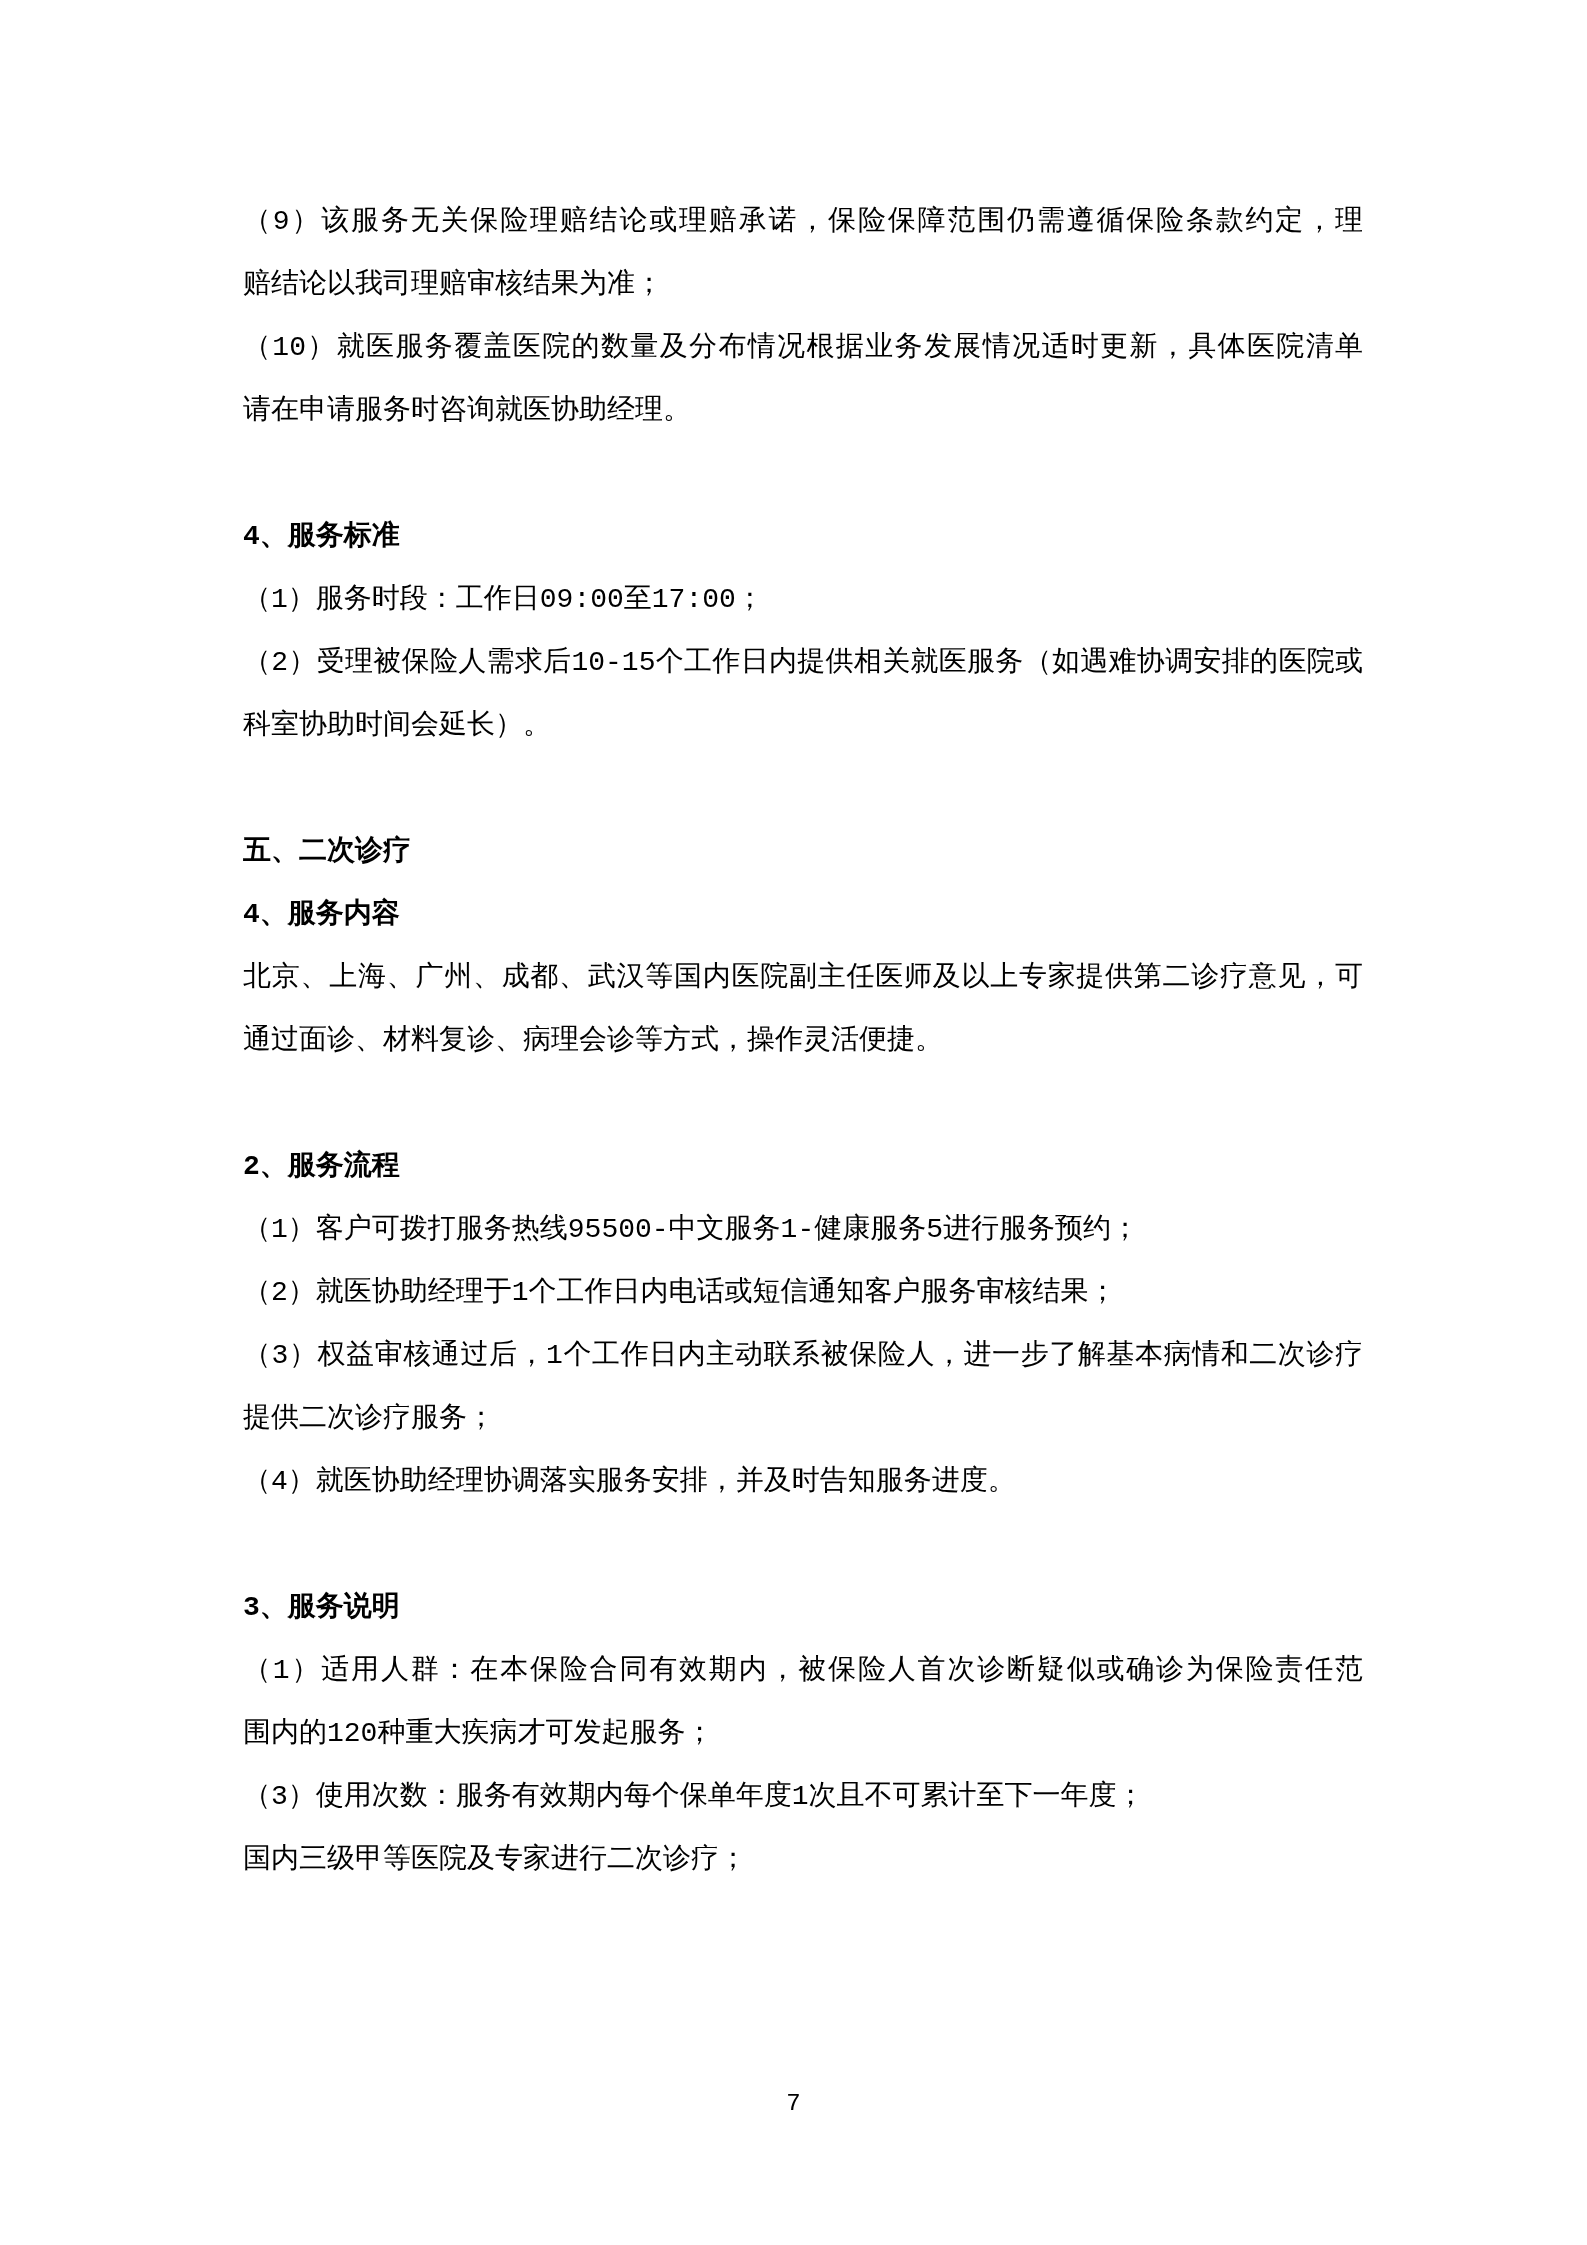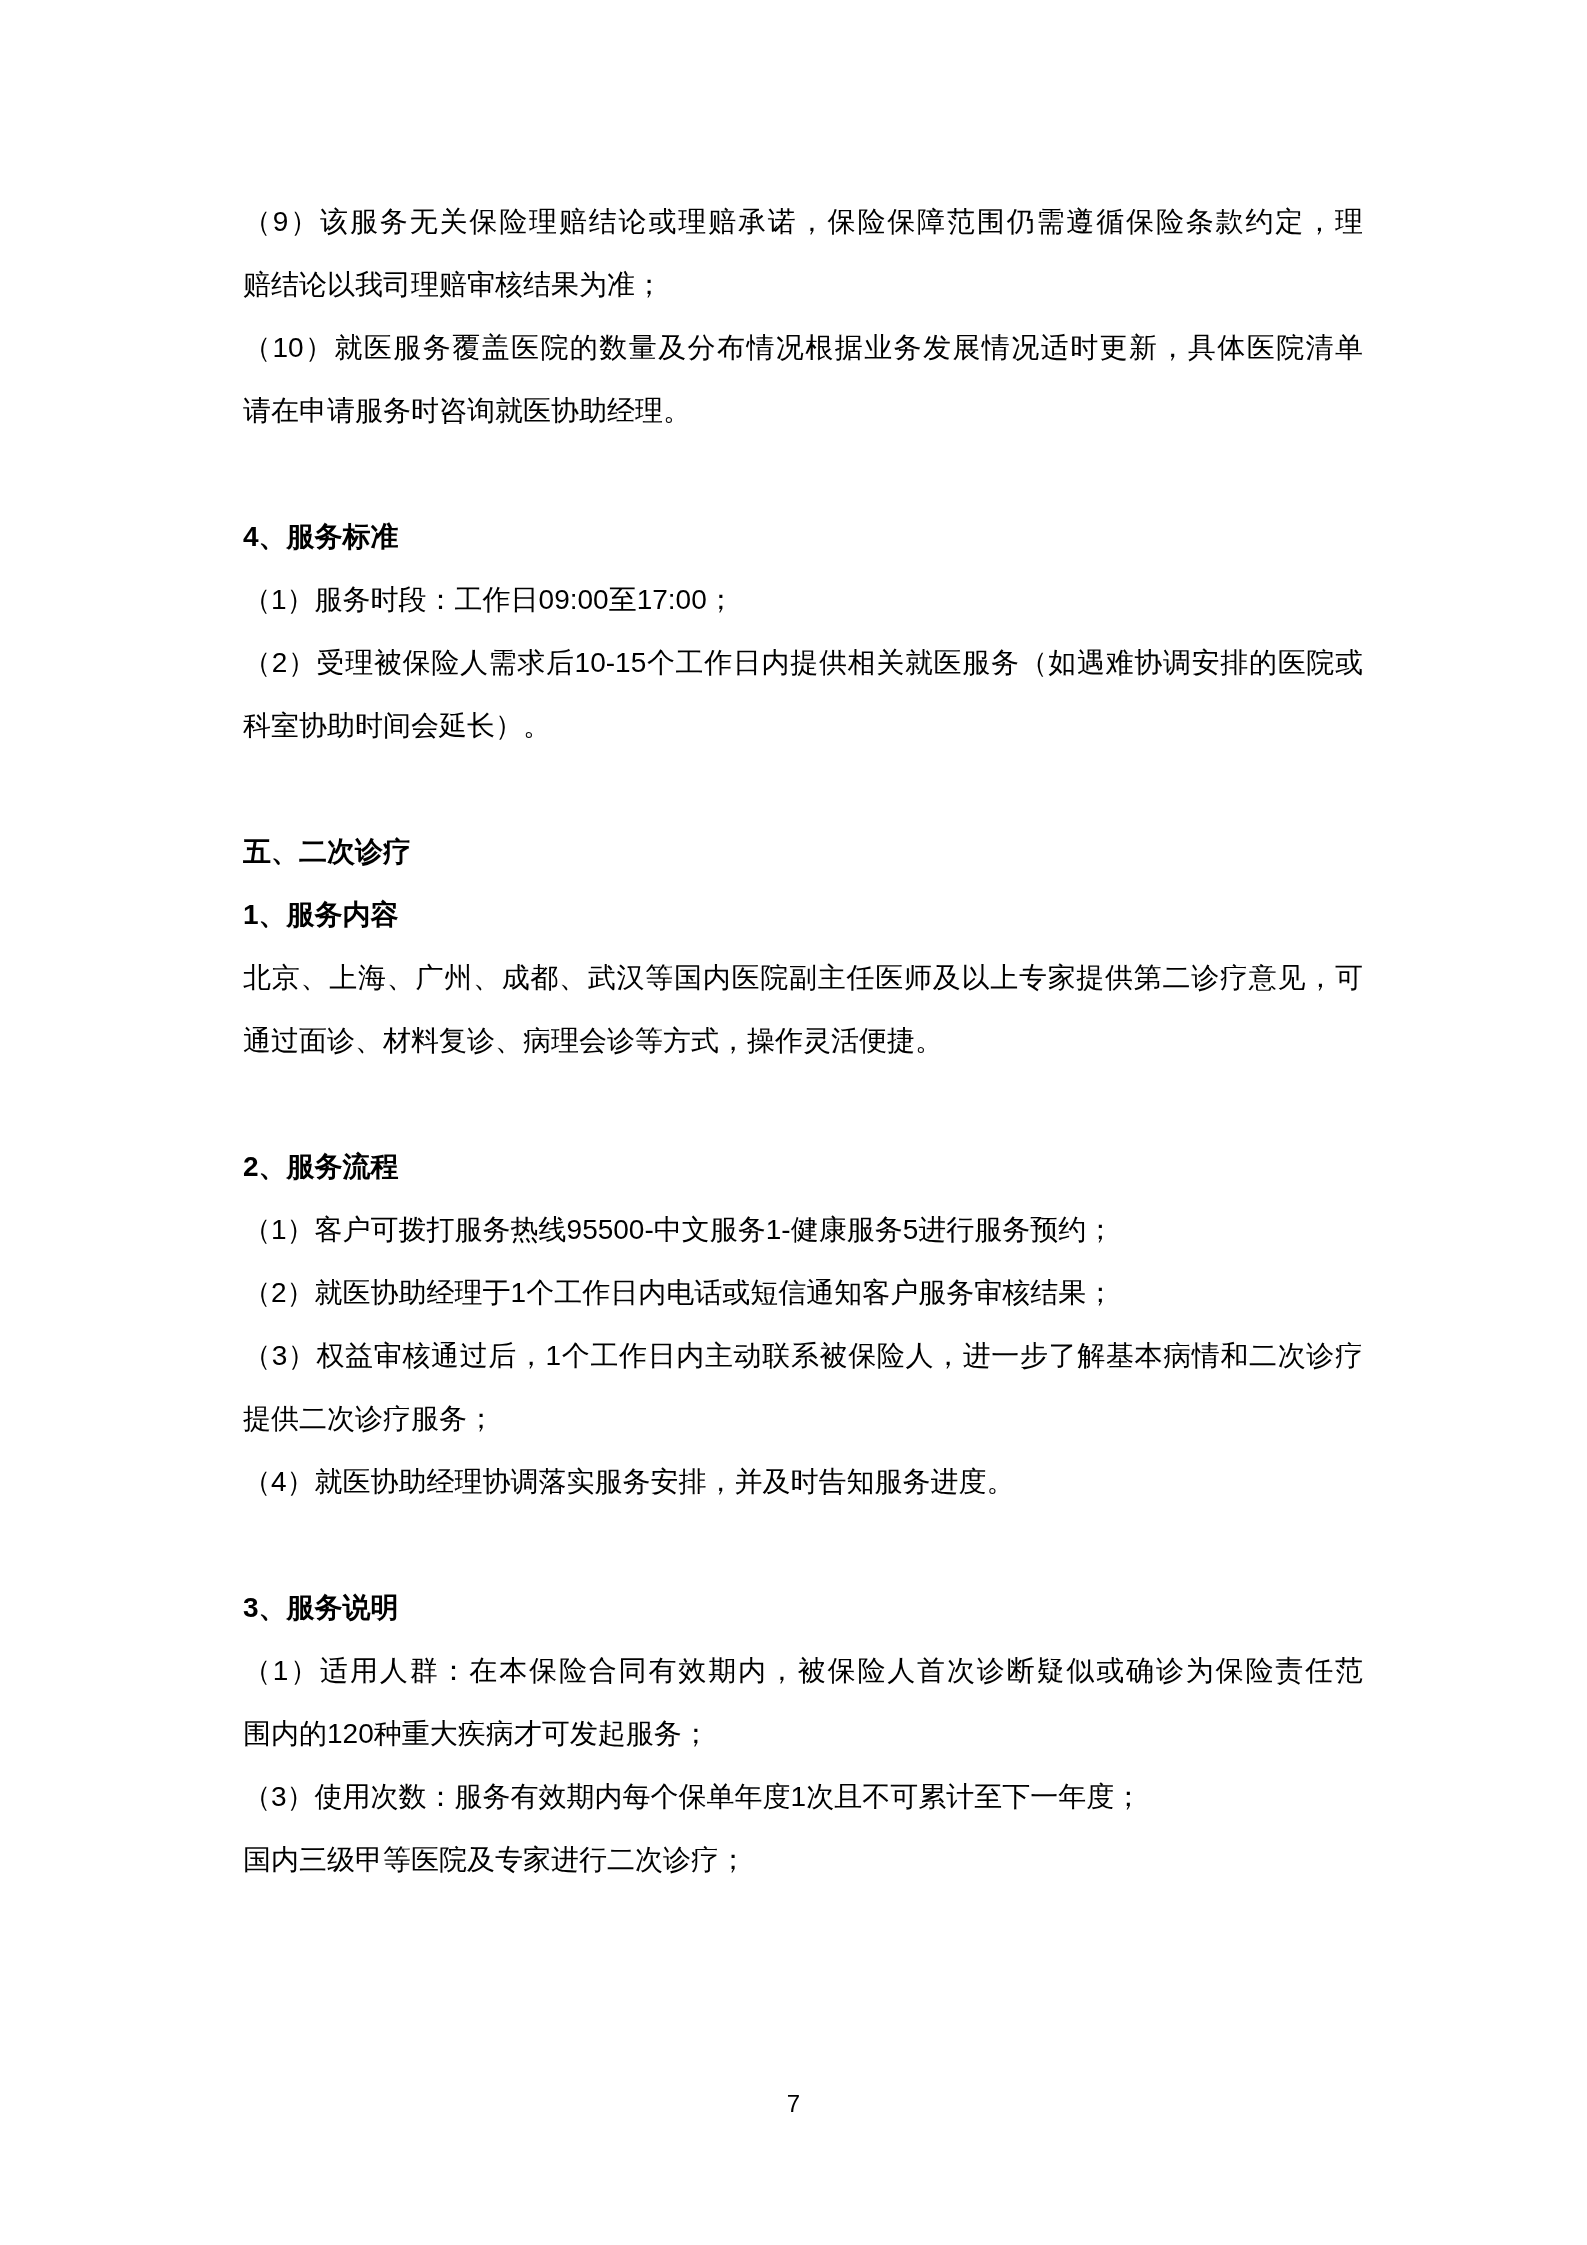--- a/index.html
+++ b/index.html
@@ -5,21 +5,21 @@
   html, body {
     margin: 0;
     padding: 0;
     background: #ffffff;
   }
   .page {
     position: relative;
     width: 1587px;
     height: 2245px;
     background: #ffffff;
-    font-family: Liberation Sans, sans-serif;
+    font-family: Liberation Mono, monospace;
     color: #000000;
     overflow: hidden;
   }
   .content {
     position: absolute;
     left: 243px;
     top: 190px;
     width: 1120px;
     font-size: 28px;
   }
@@ -64,21 +64,21 @@
     <div class="blank"></div>
 
     <div class="ln h">4、服务标准</div>
     <div class="ln">（1）服务时段：工作日09:00至17:00；</div>
     <div class="ln j">（2）受理被保险人需求后10-15个工作日内提供相关就医服务（如遇难协调安排的医院或</div>
     <div class="ln">科室协助时间会延长）。</div>
 
     <div class="blank"></div>
 
     <div class="ln h">五、二次诊疗</div>
-    <div class="ln h">1、服务内容</div>
+    <div class="ln h">4、服务内容</div>
     <div class="ln j">北京、上海、广州、成都、武汉等国内医院副主任医师及以上专家提供第二诊疗意见，可</div>
     <div class="ln">通过面诊、材料复诊、病理会诊等方式，操作灵活便捷。</div>
 
     <div class="blank"></div>
 
     <div class="ln h">2、服务流程</div>
     <div class="ln">（1）客户可拨打服务热线95500-中文服务1-健康服务5进行服务预约；</div>
     <div class="ln">（2）就医协助经理于1个工作日内电话或短信通知客户服务审核结果；</div>
     <div class="ln j">（3）权益审核通过后，1个工作日内主动联系被保险人，进一步了解基本病情和二次诊疗</div>
     <div class="ln">提供二次诊疗服务；</div>

